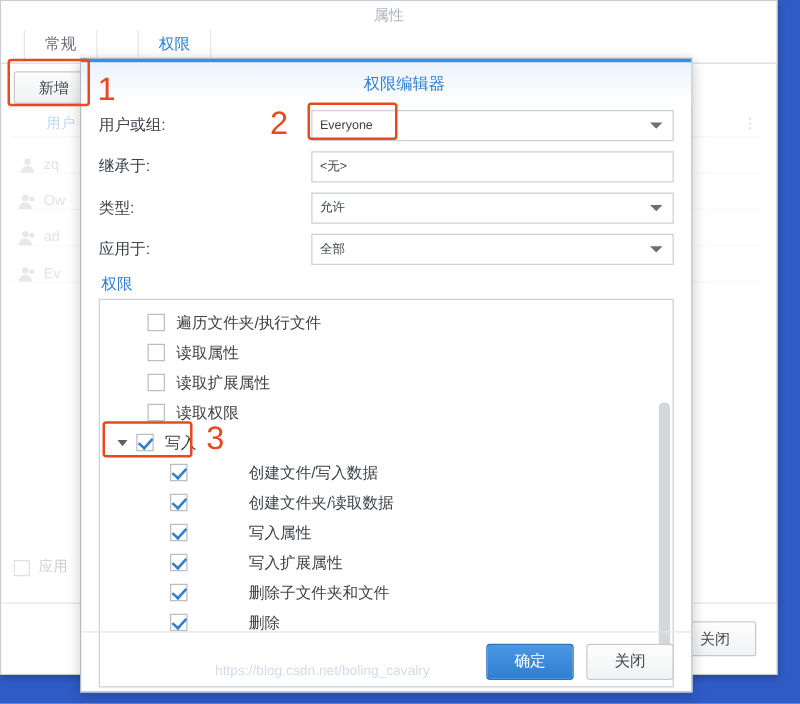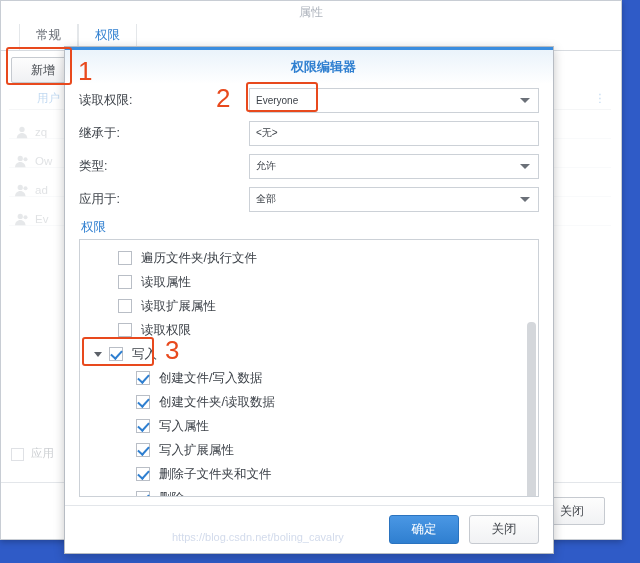--- a/index.html
+++ b/index.html
@@ -16,20 +16,21 @@
   }
   #window-titlebar{
     height:22px;line-height:22px;text-align:center;
     font-size:12px;color:#aeb4bd;background:#ffffff;
   }
   
   #tabstrip{
     height:28px;background:#ffffff;border-bottom:1px solid #d7dbe0;
     display:flex;align-items:flex-end;padding-left:18px;box-sizing:border-box;
     position:relative;
+    gap:32px;
   }
   .tab{
     font-size:12.5px;padding:3px 16px 6px 16px;color:#6b7078;
     border-left:1px solid #e4e7ea;border-right:1px solid #e4e7ea;
     background:#fff;cursor:default;
   }
   .tab.active{color:#2f7fd0;}
   
   #toolbar-row{height:38px;display:flex;align-items:center;padding-left:10px;}
   #add-btn{
@@ -76,41 +77,41 @@
   #perm-dialog{
     position:absolute;left:64px;top:46px;width:490px;height:508px;
     background:#ffffff;border:1px solid #b7bcc3;box-sizing:border-box;
     box-shadow:0 3px 10px rgba(0,0,0,.22);
   }
   #perm-accent{height:3px;background:#3a8ddf;}
   #perm-header{
     height:34px;background:linear-gradient(#eaf3fb,#ffffff);
     display:flex;align-items:center;justify-content:center;
   }
-  #perm-title{font-size:13px;color:#2f7fd0;font-weight:bold;margin-left:29px;}
+  #perm-title{font-size:13px;color:#2f7fd0;font-weight:normal;margin-left:29px;}
   #perm-body{padding:2px 14px 0 14px;}
   .form-row{display:flex;align-items:center;height:28px;margin-bottom:5px;}
   .form-label{width:170px;font-size:12.5px;color:#3d4249;}
   .form-field{
     flex:1;height:25px;border:1px solid #ccd1d7;background:#fff;box-sizing:border-box;
     display:flex;align-items:center;padding:0 6px;font-size:10px;color:#3d4249;
     position:relative;
   }
   .caret{
     position:absolute;right:8px;top:50%;margin-top:-2px;
     width:0;height:0;border-left:5px solid transparent;border-right:5px solid transparent;
     border-top:5px solid #6b7078;
   }
   #perm-section-label{font-size:12.5px;color:#2f7fd0;margin:6px 0 3px 2px;}
   #perm-list{
-    height:258px;border:1px solid #ccd1d7;background:#fff;box-sizing:border-box;
+    height:311px;border:1px solid #ccd1d7;background:#fff;box-sizing:border-box;
     position:relative;overflow:hidden;padding-top:6px;
   }
   .perm-item{display:flex;align-items:center;height:24px;padding-left:38px;}
-  .perm-item.child{padding-left:56px;}
+  .perm-item.child{padding-left:56px;gap:40px;}
   .perm-item.parent{padding-left:14px;}
   .tri{
     width:0;height:0;margin-right:7px;
     border-left:4px solid transparent;border-right:4px solid transparent;
     border-top:5px solid #5c6169;
   }
   .cb{
     width:14px;height:14px;border:1px solid #b9bec6;background:#fff;
     box-sizing:border-box;margin-right:9px;position:relative;flex:none;
   }
@@ -235,21 +236,21 @@
 <div id="perm-dialog">
   <div id="perm-accent"></div>
 
   <div id="perm-header">
     <span id="perm-title">权限编辑器</span>
   </div>
 
   <div id="perm-body">
 
     <div class="form-row">
-      <div class="form-label">读取权限:</div>
+      <div class="form-label">用户或组:</div>
       <div class="form-field">
         <span>Everyone</span>
         <span class="caret"></span>
       </div>
     </div>
 
     <div class="form-row">
       <div class="form-label">继承于:</div>
       <div class="form-field">
         <span>&lt;无&gt;</span>

